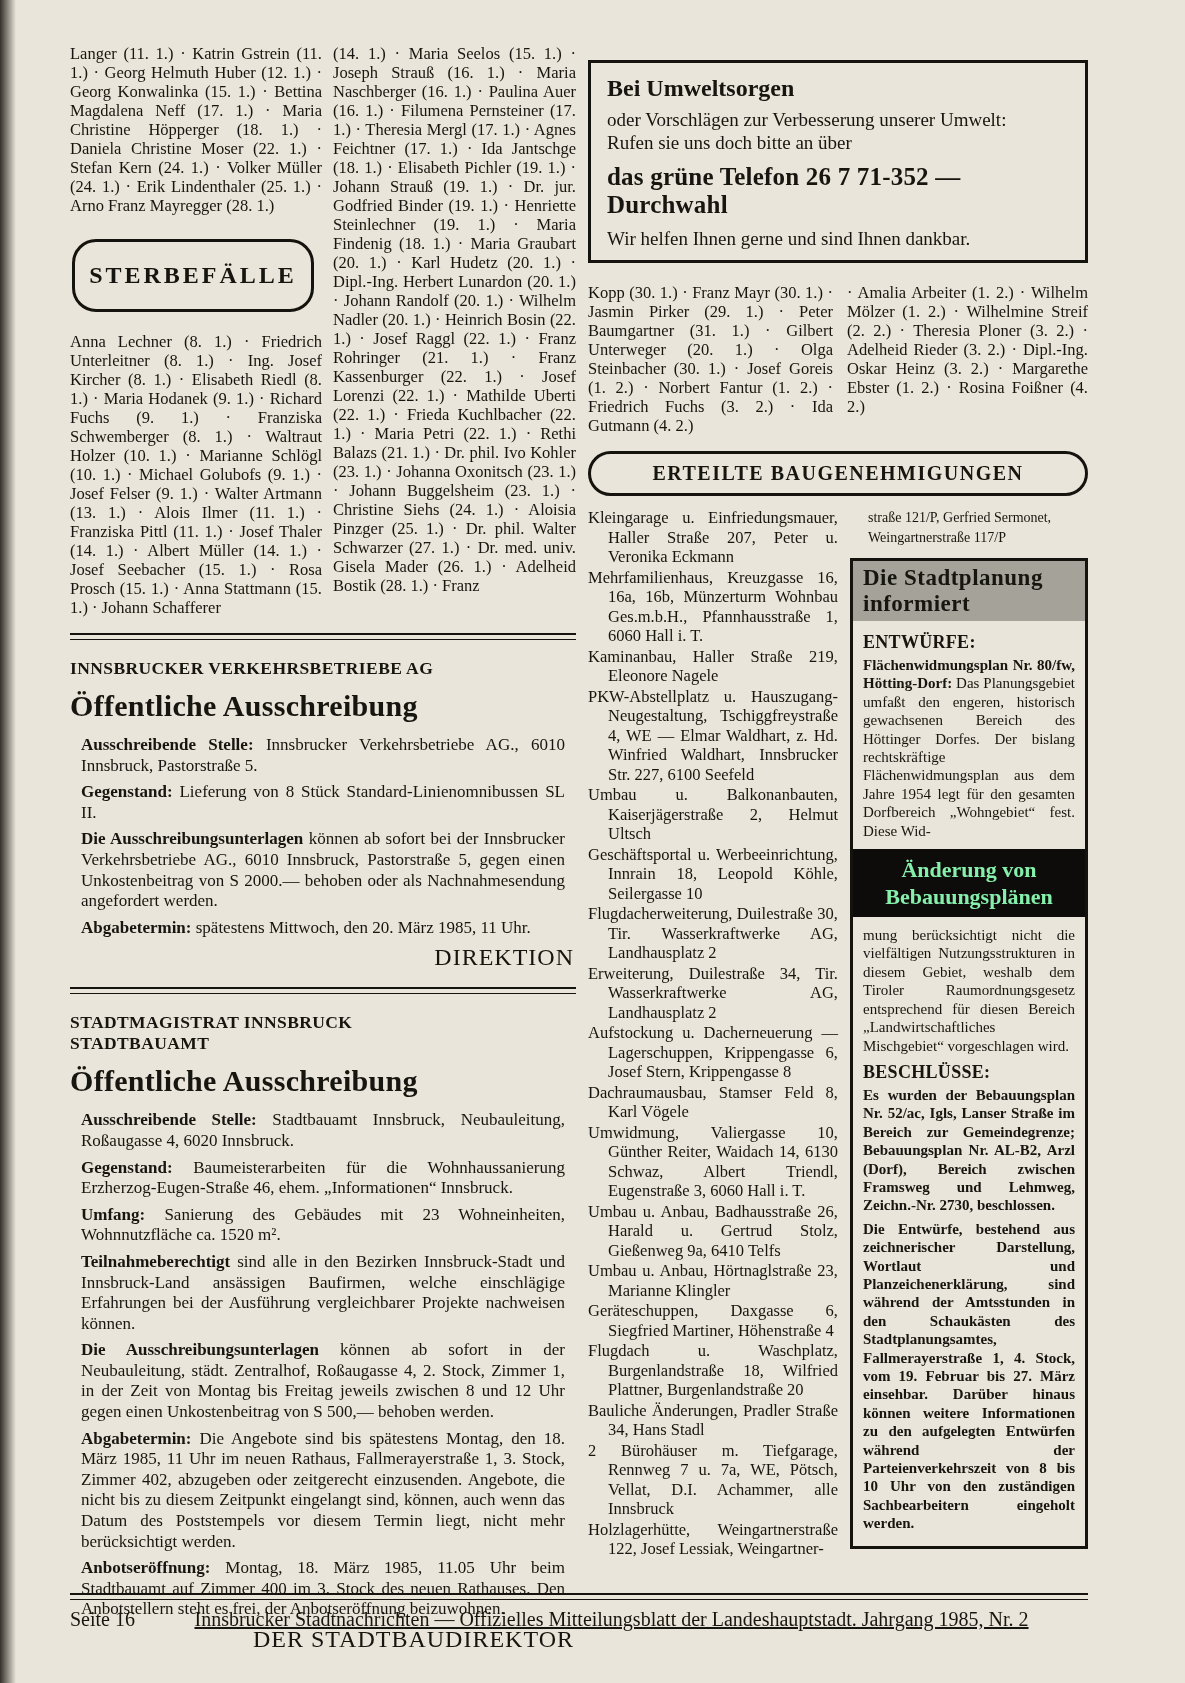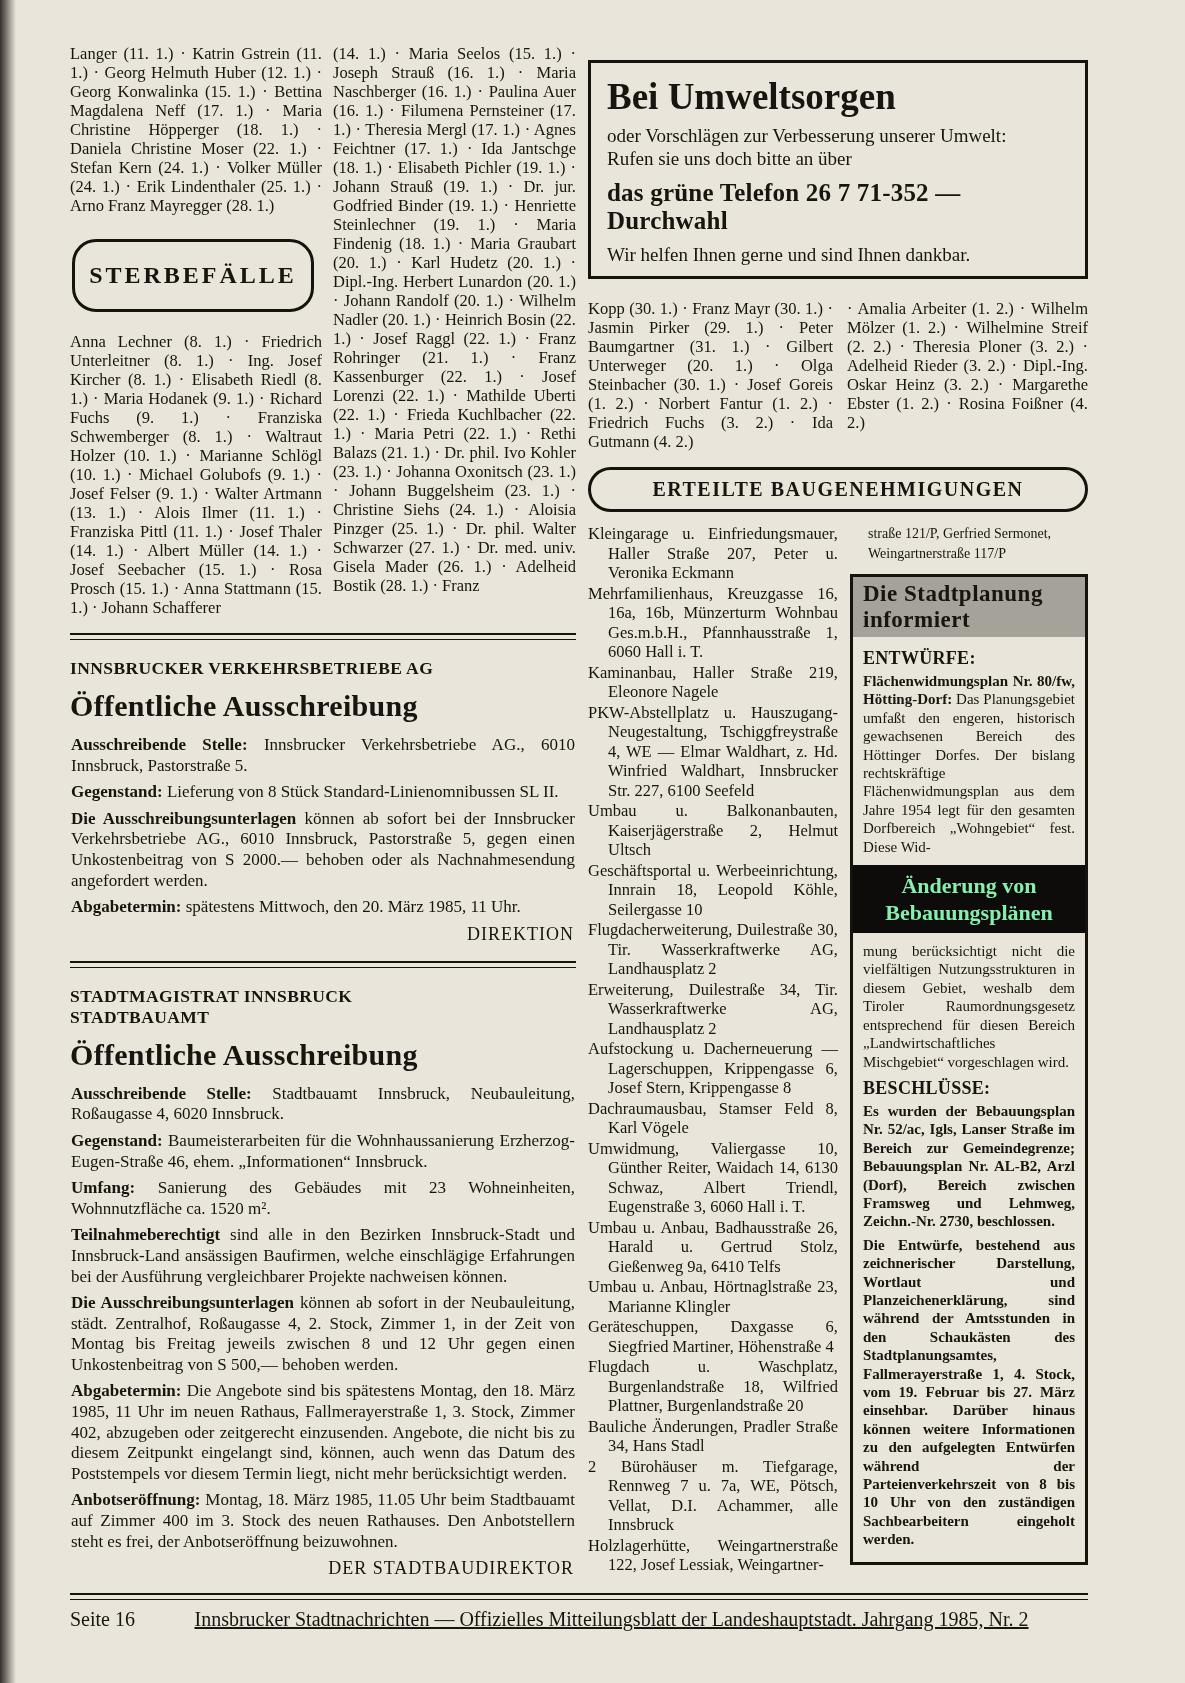--- a/index.html
+++ b/index.html
@@ -12,27 +12,27 @@
   .left-region{position:absolute;left:70px;top:44px;width:506px;}
   .name-cols{display:flex;gap:11px;}
   .ncol1{width:252px;}
   .ncol2{width:243px;}
   .names{font-size:16.5px;line-height:19px;text-align:justify;margin:0;}
   .rounded-head{border:3px solid #15130e;border-radius:24px;text-align:center;font-weight:bold;}
   .sterbe-box{font-size:24px;letter-spacing:3px;padding:20px 0;margin:24px 8px 20px 2px;}
   .rule-double{height:4px;border-top:2.5px solid #15130e;border-bottom:1.5px solid #15130e;margin-top:16px;}
   .kicker{font-size:17.5px;font-weight:bold;letter-spacing:.4px;margin:18px 0 0;line-height:21px;}
   .sec-title{font-size:30px;font-weight:bold;margin:10px 0 12px;letter-spacing:.3px;}
-  .body-p{font-size:17px;line-height:20.6px;text-align:justify;margin:0 1px 6px;}
-  .signoff{text-align:right;font-size:18px;letter-spacing:1px;margin:4px 2px 0 0;}
+  .body-p{font-size:17px;line-height:20.6px;text-align:justify;margin:0 11px 6px;}
+  .signoff{text-align:right;font-size:24px;letter-spacing:1px;margin:4px 2px 0 0;}
 
   
   .right-region{position:absolute;left:588px;top:60px;width:500px;}
   .umwelt-box{border:3px solid #15130e;padding:12px 16px 10px;}
-  .umwelt-title{font-size:37px;font-weight:bold;margin:0 0 6px;}
+  .umwelt-title{font-size:24px;font-weight:bold;margin:0 0 6px;}
   .umwelt-line{font-size:19px;line-height:23px;margin:0;}
   .umwelt-phone{font-size:25px;font-weight:bold;margin:9px 0 8px;letter-spacing:.2px;}
   .umwelt-signoff{text-align:right;font-size:19.5px;margin:4px 0 0;}
   .ncols-right{display:flex;gap:14px;margin-top:20px;}
   .ncol3{width:245px;}
   .ncol4{width:241px;}
   .permits-head{font-size:20px;letter-spacing:1.5px;padding:8px 0;margin:16px 0 12px;border-radius:26px;}
   .permits-row{display:flex;gap:12px;}
   .permits-colA{width:250px;}
   .permits-colB{width:238px;}

